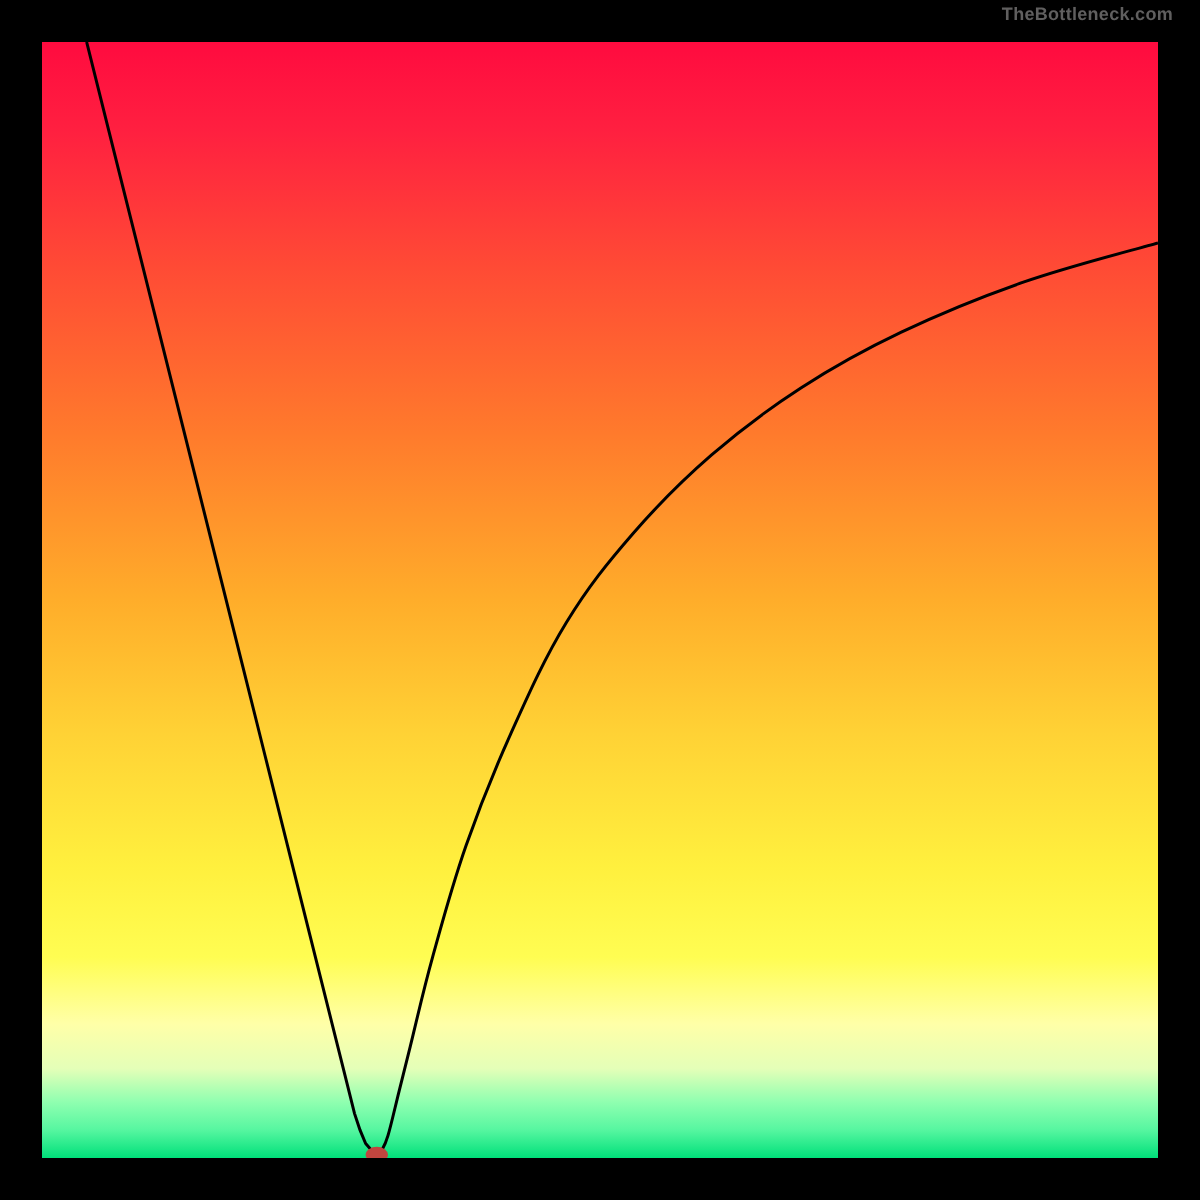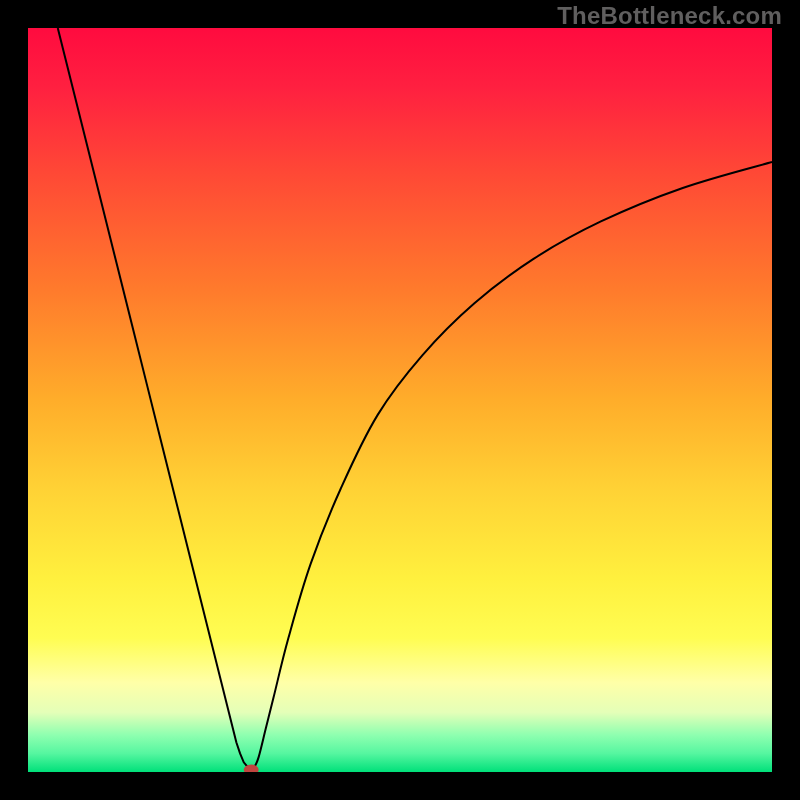--- a/index.html
+++ b/index.html
@@ -14,21 +14,21 @@
     position: relative;
     width: 800px;
     height: 800px;
     background: #000;
   }
   .watermark {
     position: absolute;
     top: 2px;
     right: 18px;
     font-family: Arial, Helvetica, sans-serif;
-    font-size: 24px;
+    font-size: 12px;
     font-weight: 600;
     color: #605f5f;
     letter-spacing: 0.2px;
     z-index: 10;
   }
   svg.plot {
     position: absolute;
     left: 28px;
     top: 28px;
     width: 744px;

